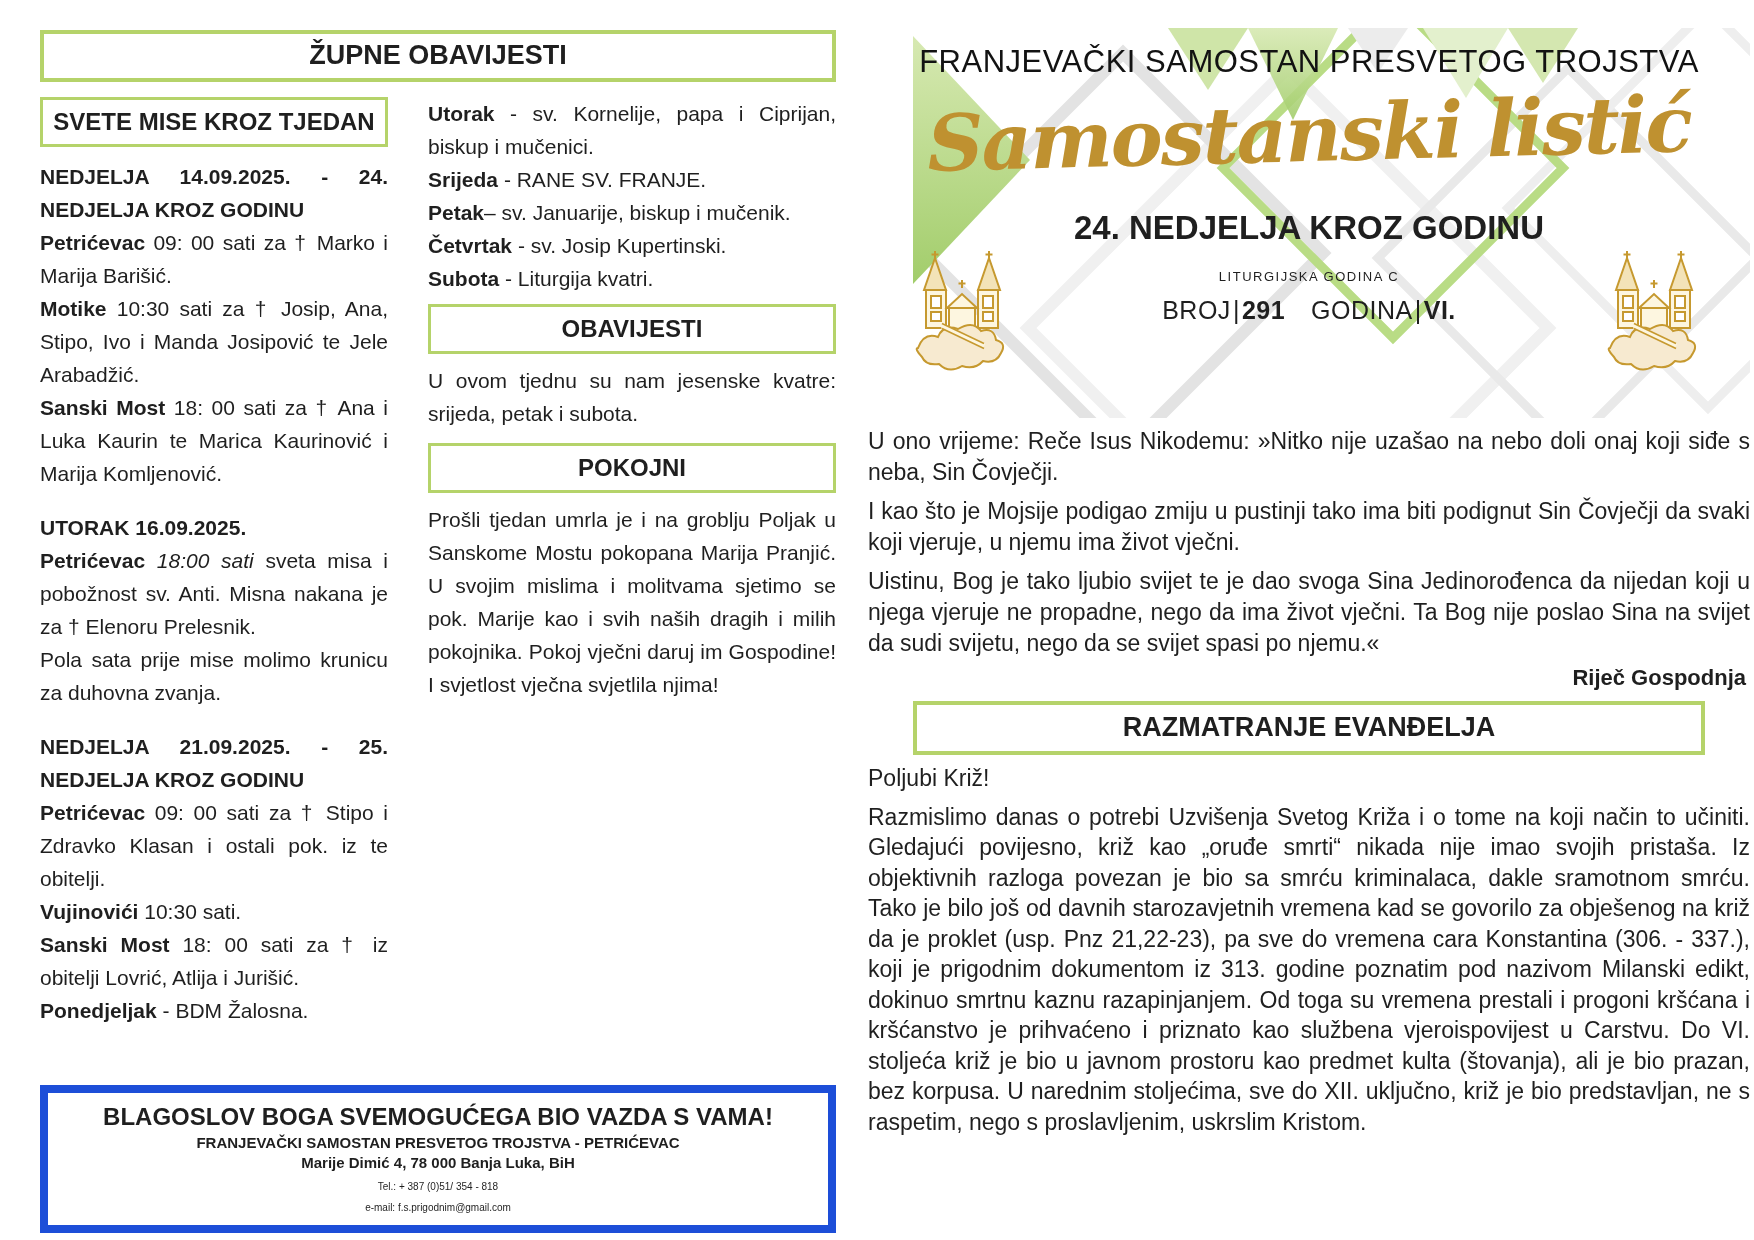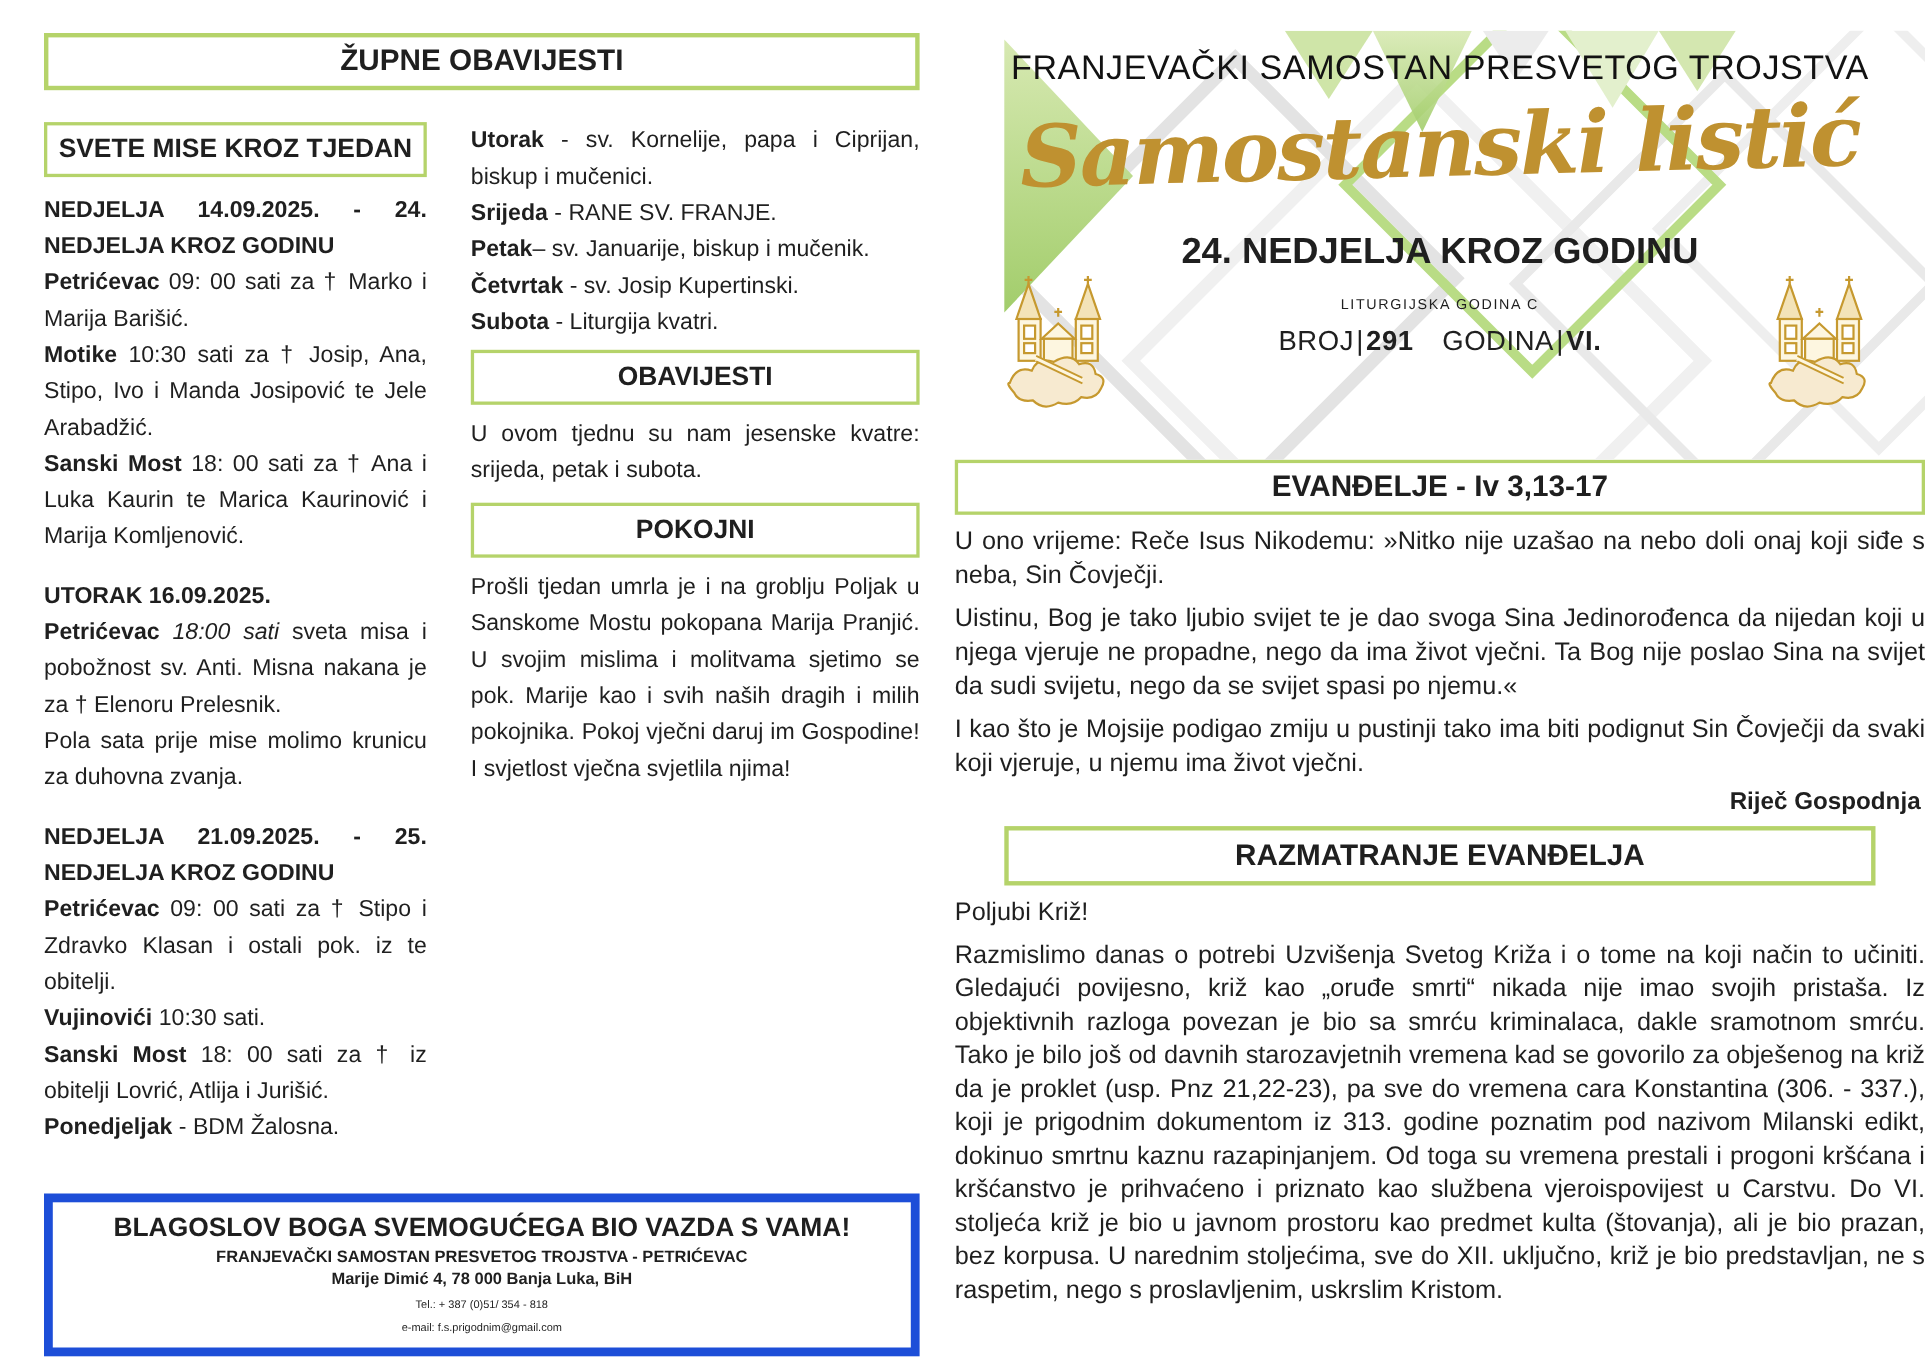--- a/index.html
+++ b/index.html
@@ -6,21 +6,21 @@
   .sheet{position:relative;width:1754px;height:1240px;background:#fff;overflow:hidden;
          font-family:"Liberation Sans",sans-serif;color:#1f1f1f;text-decoration:underline;}
   
   .gbox{border:3px solid #b5d36a;text-align:center;font-weight:bold;background:#fff;}
   .para{margin:0;text-align:justify;}
   .lead{font-weight:bold;}
   .ital{font-style:italic;}
   
   .page-left{position:absolute;left:40px;top:30px;width:796px;}
   .lp-header{font-size:27px;padding:6px 0 7px;border-width:4px;}
-  .columns{display:flex;gap:40px;margin-top:29px;}
+  .columns{display:flex;gap:40px;margin-top:15px;}
   .col-l{width:348px;flex:none;}
   .col-r{flex:1;min-width:0;}
   .col-l,.col-r{font-size:21px;line-height:33px;}
   .sec-box{font-size:24px;padding:5px 0 6px;margin-bottom:13px;}
   .col-r .sec-box{margin-top:9px;margin-bottom:10px;}
   .gap-top{margin-top:21px;}
   .svetci-box{margin-top:12px;}
   .footer-box{position:absolute;top:1055px;left:0;width:796px;box-sizing:border-box;
               border:8px solid #1d4ed8;text-align:center;padding:10px 8px 12px;}
   .f1{font-size:24px;font-weight:bold;}
@@ -191,27 +191,24 @@
           <polygon points="35,58 50,44 65,58"></polygon>
           <rect x="37" y="58" width="26" height="22"></rect>
           <path d="M6,98 q6,-16 20,-11 q5,-13 20,-8 q15,-9 23,2 q13,-4 15,9 q11,3 5,13 q-5,11 -18,8 q-8,9 -21,5 q-13,8 -23,-2 q-13,2 -17,-7 q-8,-9 -4,-9 z" fill="#f7ead0"></path>
           <line x1="30" y1="76" x2="72" y2="96" stroke-width="5" stroke="#fdf6e0"></line>
           <line x1="30" y1="73.5" x2="72" y2="93.5" stroke-width="1.6"></line>
           <line x1="30" y1="78.5" x2="72" y2="98.5" stroke-width="1.6"></line>
         </g>
       </svg>
     </div>
 
-    <div class="gbox gospel-box">
-      <span>EVANĐELJE - Iv 3,13-17</span>
-    </div>
     <div class="gospel">
       <p class="para">U ono vrijeme: Reče Isus Nikodemu: »Nitko nije uzašao na nebo doli onaj koji siđe s neba, Sin Čovječji.</p>
+      <p class="para">I kao što je Mojsije podigao zmiju u pustinji tako ima biti podignut Sin Čovječji da svaki koji vjeruje, u njemu ima život vječni.</p>
       <p class="para">Uistinu, Bog je tako ljubio svijet te je dao svoga Sina Jedinorođenca da nijedan koji u njega vjeruje ne propadne, nego da ima život vječni. Ta Bog nije poslao Sina na svijet da sudi svijetu, nego da se svijet spasi po njemu.«</p>
-      <p class="para">I kao što je Mojsije podigao zmiju u pustinji tako ima biti podignut Sin Čovječji da svaki koji vjeruje, u njemu ima život vječni.</p>
       <div class="signoff">Riječ Gospodnja</div>
     </div>
 
     <div class="gbox refl-box">
       <span>RAZMATRANJE EVANĐELJA</span>
     </div>
     <div class="refl">
       <p class="para intro">Poljubi Križ!</p>
       <p class="para">Razmislimo danas o potrebi Uzvišenja Svetog Križa i o tome na koji način to učiniti. Gledajući povijesno, križ kao „oruđe smrti“ nikada nije imao svojih pristaša. Iz objektivnih razloga povezan je bio sa smrću kriminalaca, dakle sramotnom smrću. Tako je bilo još od davnih starozavjetnih vremena kad se govorilo za obješenog na križ da je proklet (usp. Pnz 21,22-23), pa sve do vremena cara Konstantina (306. - 337.), koji je prigodnim dokumentom iz 313. godine poznatim pod nazivom Milanski edikt, dokinuo smrtnu kaznu razapinjanjem. Od toga su vremena prestali i progoni kršćana i kršćanstvo je prihvaćeno i priznato kao službena vjeroispovijest u Carstvu. Do VI. stoljeća križ je bio u javnom prostoru kao predmet kulta (štovanja), ali je bio prazan, bez korpusa. U narednim stoljećima, sve do XII. uključno, križ je bio predstavljan, ne s raspetim, nego s proslavljenim, uskrslim Kristom.</p>
     </div>

